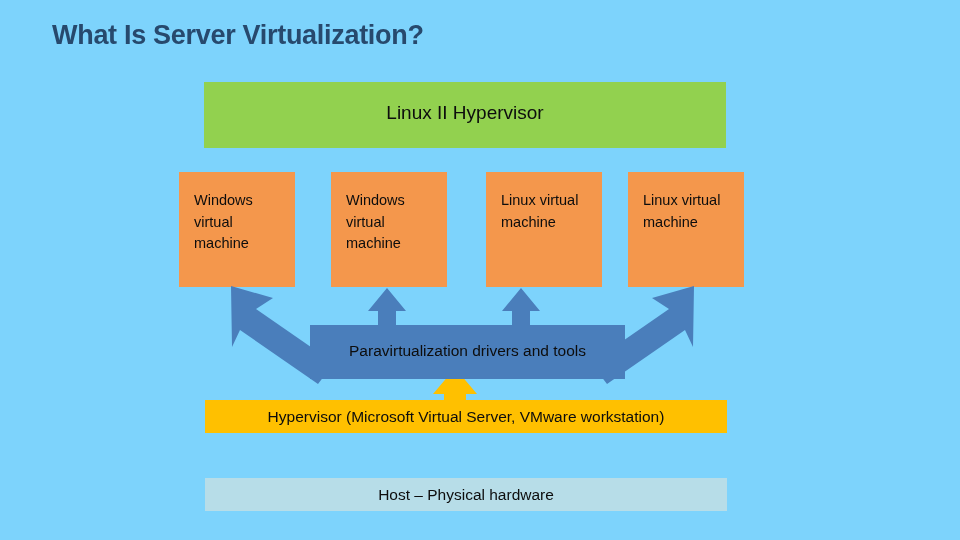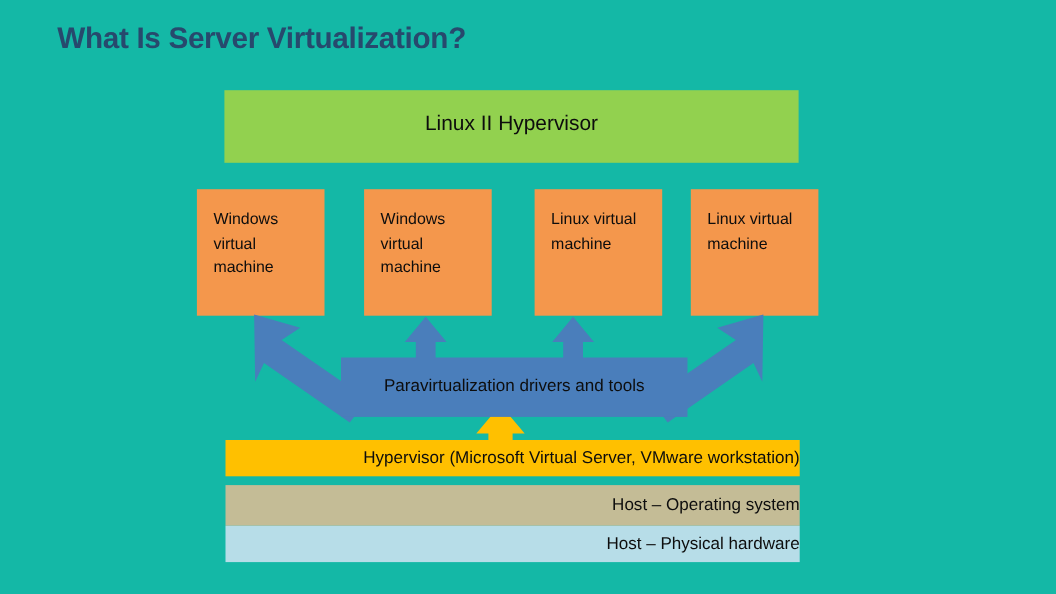--- a/index.html
+++ b/index.html
@@ -12,21 +12,21 @@
     height: 540px;
     overflow: hidden;
     font-family: "Liberation Sans", sans-serif;
     position: relative;
   }
   #slide {
     position: absolute;
     left: 0; top: 0;
     width: 960px;
     height: 540px;
-    background: #14b8a6;
+    background: #7dd3fc;
   }
 
   
   #slide-title {
     position: absolute;
     left: 52px;
     top: 20px;
     width: 700px;
     font-size: 27px;
     font-weight: bold;
@@ -107,21 +107,21 @@
     white-space: nowrap;
   }
 
   
   .stack-bar {
     position: absolute;
     left: 205px;
     width: 522px;
     display: flex;
     align-items: center;
-    justify-content: flex-end;
+    justify-content: center;
   }
   #hypervisor-bar {
     top: 400px;
     height: 33px;
     background: #FFC000;
   }
   #host-os-bar {
     top: 441px;
     height: 37px;
     background: #C4BC96;
@@ -175,21 +175,18 @@
   </svg>
 
   <div id="paravirt-bar">
     <div id="paravirt-bar-label">Paravirtualization drivers and tools</div>
   </div>
 
   <div class="stack-bar" id="hypervisor-bar">
     <span class="stack-bar-label">Hypervisor (Microsoft Virtual Server, VMware workstation)</span>
   </div>
 
-  <div class="stack-bar" id="host-os-bar">
-    <span class="stack-bar-label">Host – Operating system</span>
-  </div>
 
   <div class="stack-bar" id="host-hw-bar">
     <span class="stack-bar-label">Host – Physical hardware</span>
   </div>
 
 </div>
 
 </body></html>

